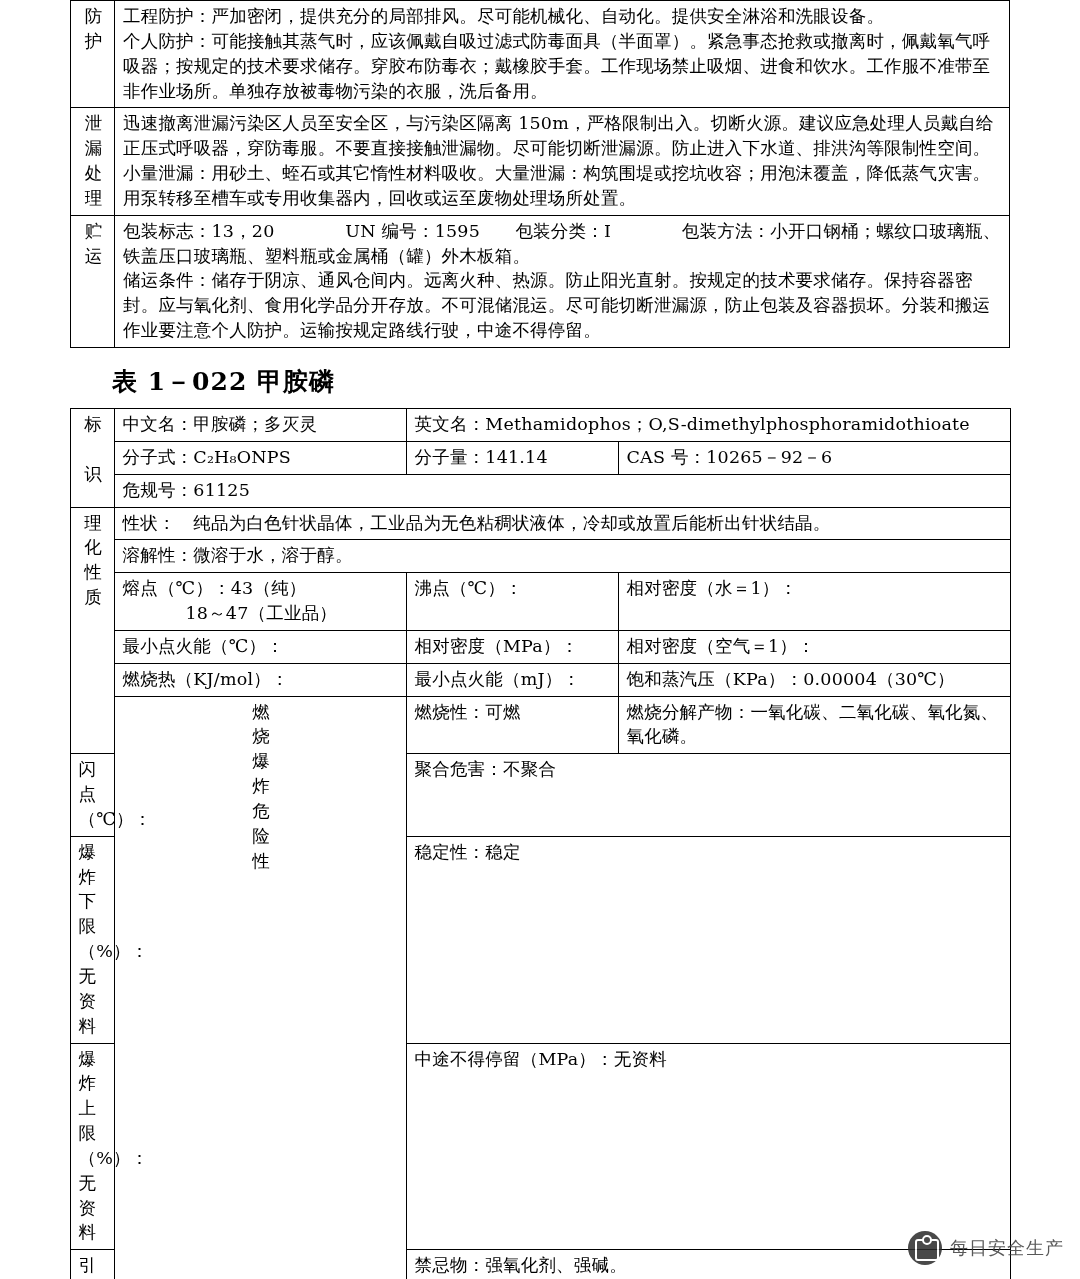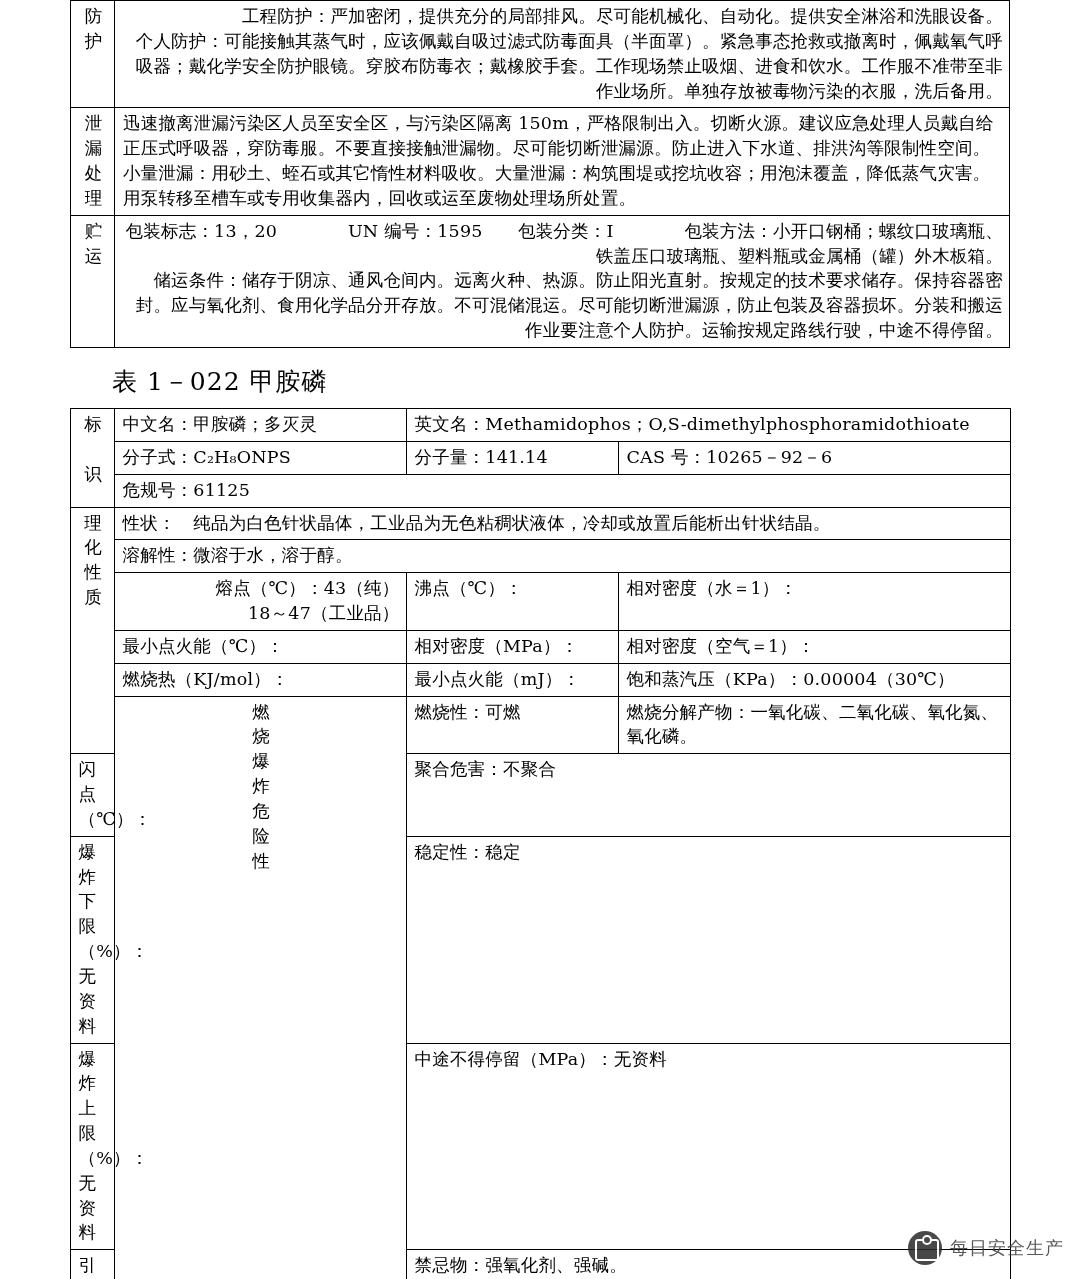--- a/index.html
+++ b/index.html
@@ -45,27 +45,27 @@
   }
   td.rowlabel span {
     display: block;
   }
   .top-table { margin-bottom: 0; }
 
   .section-title {
     width: 940px;
     margin: 17px auto 10px auto;
     font-size: 25px;
-    font-weight: normal;
+    font-weight: bold;
     letter-spacing: 1px;
     padding-left: 42px;
     box-sizing: border-box;
     font-family: "DejaVu Serif", "Liberation Serif", serif;
   }
-  .cellline { display: block; text-align: right; }
+  .cellline { display: block; }
 
   .wm {
     position: absolute;
     right: 16px;
     bottom: 14px;
     display: flex;
     align-items: center;
     gap: 8px;
     opacity: 0.85;
   }
@@ -116,21 +116,21 @@
       <col>
     </colgroup>
     <tbody>
       <tr>
         <td class="rowlabel">
           <span>防</span>
             <span>护</span>
         </td>
         <td>
           <span class="cellline">工程防护：严加密闭，提供充分的局部排风。尽可能机械化、自动化。提供安全淋浴和洗眼设备。</span>
-          <span class="cellline">个人防护：可能接触其蒸气时，应该佩戴自吸过滤式防毒面具（半面罩）。紧急事态抢救或撤离时，佩戴氧气呼吸器；戴化学安全防护眼镜。穿胶布防毒衣；戴橡胶手套。工作现场禁止吸烟、进食和饮水。工作服不准带至非作业场所。单独存放被毒物污染的衣服，洗后备用。</span>
+          <span class="cellline">个人防护：可能接触其蒸气时，应该佩戴自吸过滤式防毒面具（半面罩）。紧急事态抢救或撤离时，佩戴氧气呼吸器；按规定的技术要求储存。穿胶布防毒衣；戴橡胶手套。工作现场禁止吸烟、进食和饮水。工作服不准带至非作业场所。单独存放被毒物污染的衣服，洗后备用。</span>
         </td>
       </tr>
       <tr>
         <td class="rowlabel">
           <span>泄</span>
             <span>漏</span>
             <span>处</span>
             <span>理</span>
         </td>
         <td>迅速撤离泄漏污染区人员至安全区，与污染区隔离 150m，严格限制出入。切断火源。建议应急处理人员戴自给正压式呼吸器，穿防毒服。不要直接接触泄漏物。尽可能切断泄漏源。防止进入下水道、排洪沟等限制性空间。小量泄漏：用砂土、蛭石或其它惰性材料吸收。大量泄漏：构筑围堤或挖坑收容；用泡沫覆盖，降低蒸气灾害。用泵转移至槽车或专用收集器内，回收或运至废物处理场所处置。</td>

